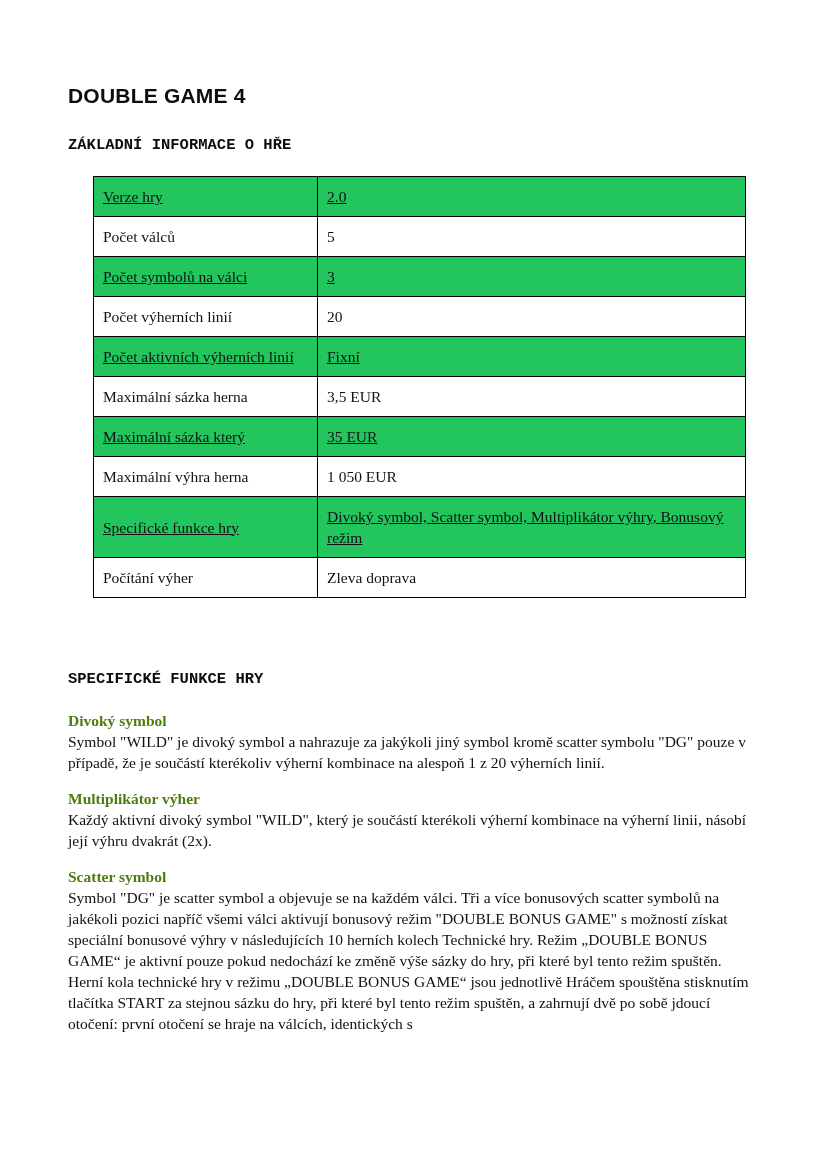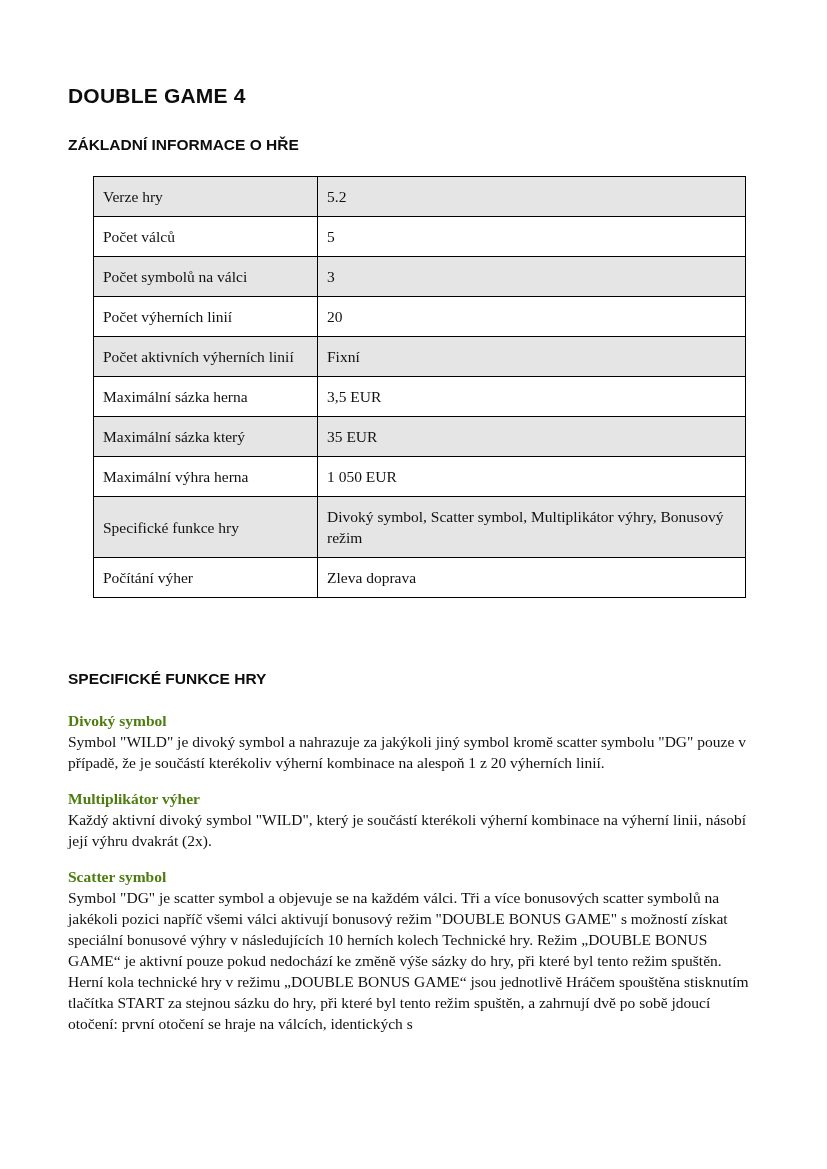--- a/index.html
+++ b/index.html
@@ -23,21 +23,21 @@
   .doc-title {
     margin: 0 0 28px 0;
     font-family: "Liberation Sans", sans-serif;
     font-weight: 700;
     font-size: 21px;
     letter-spacing: 0.2px;
     color: #0d0d0d;
   }
   .section-heading {
     margin: 0 0 22px 0;
-    font-family: Liberation Sans, sans-serif;
+    font-family: Liberation Mono, monospace;
     font-weight: 700;
     font-size: 15.5px;
     color: #0d0d0d;
   }
   table.info-table {
     border-collapse: collapse;
     margin: 0 0 0 25px;
     width: 652px;
     table-layout: fixed;
   }
@@ -45,21 +45,22 @@
     border: 1px solid #000000;
     font-size: 15.5px;
     line-height: 21px;
     padding: 9px 10px 9px 9px;
     vertical-align: middle;
     color: #111111;
   }
   table.info-table col.c1 { width: 224px; }
   table.info-table col.c2 { width: 428px; }
   table.info-table tr.shaded td {
-    background: #e5e5e5;
+    background: #22c55e;
+    text-decoration: underline;
   }
   .section-gap {
     height: 72px;
   }
   .feature {
     margin: 0 0 15px 0;
     width: 692px;
   }
   .feature-heading {
     font-size: 15.5px;
@@ -88,21 +89,21 @@
   <h2 class="section-heading">ZÁKLADNÍ INFORMACE O HŘE</h2>
 
   <table class="info-table">
     <colgroup>
         <col class="c1">
         <col class="c2">
       </colgroup>
     <tbody>
       <tr class="shaded">
         <td>Verze hry</td>
-        <td>5.2</td>
+        <td>2.0</td>
       </tr>
       <tr>
         <td>Počet válců</td>
         <td>5</td>
       </tr>
       <tr class="shaded">
         <td>Počet symbolů na válci</td>
         <td>3</td>
       </tr>
       <tr>

